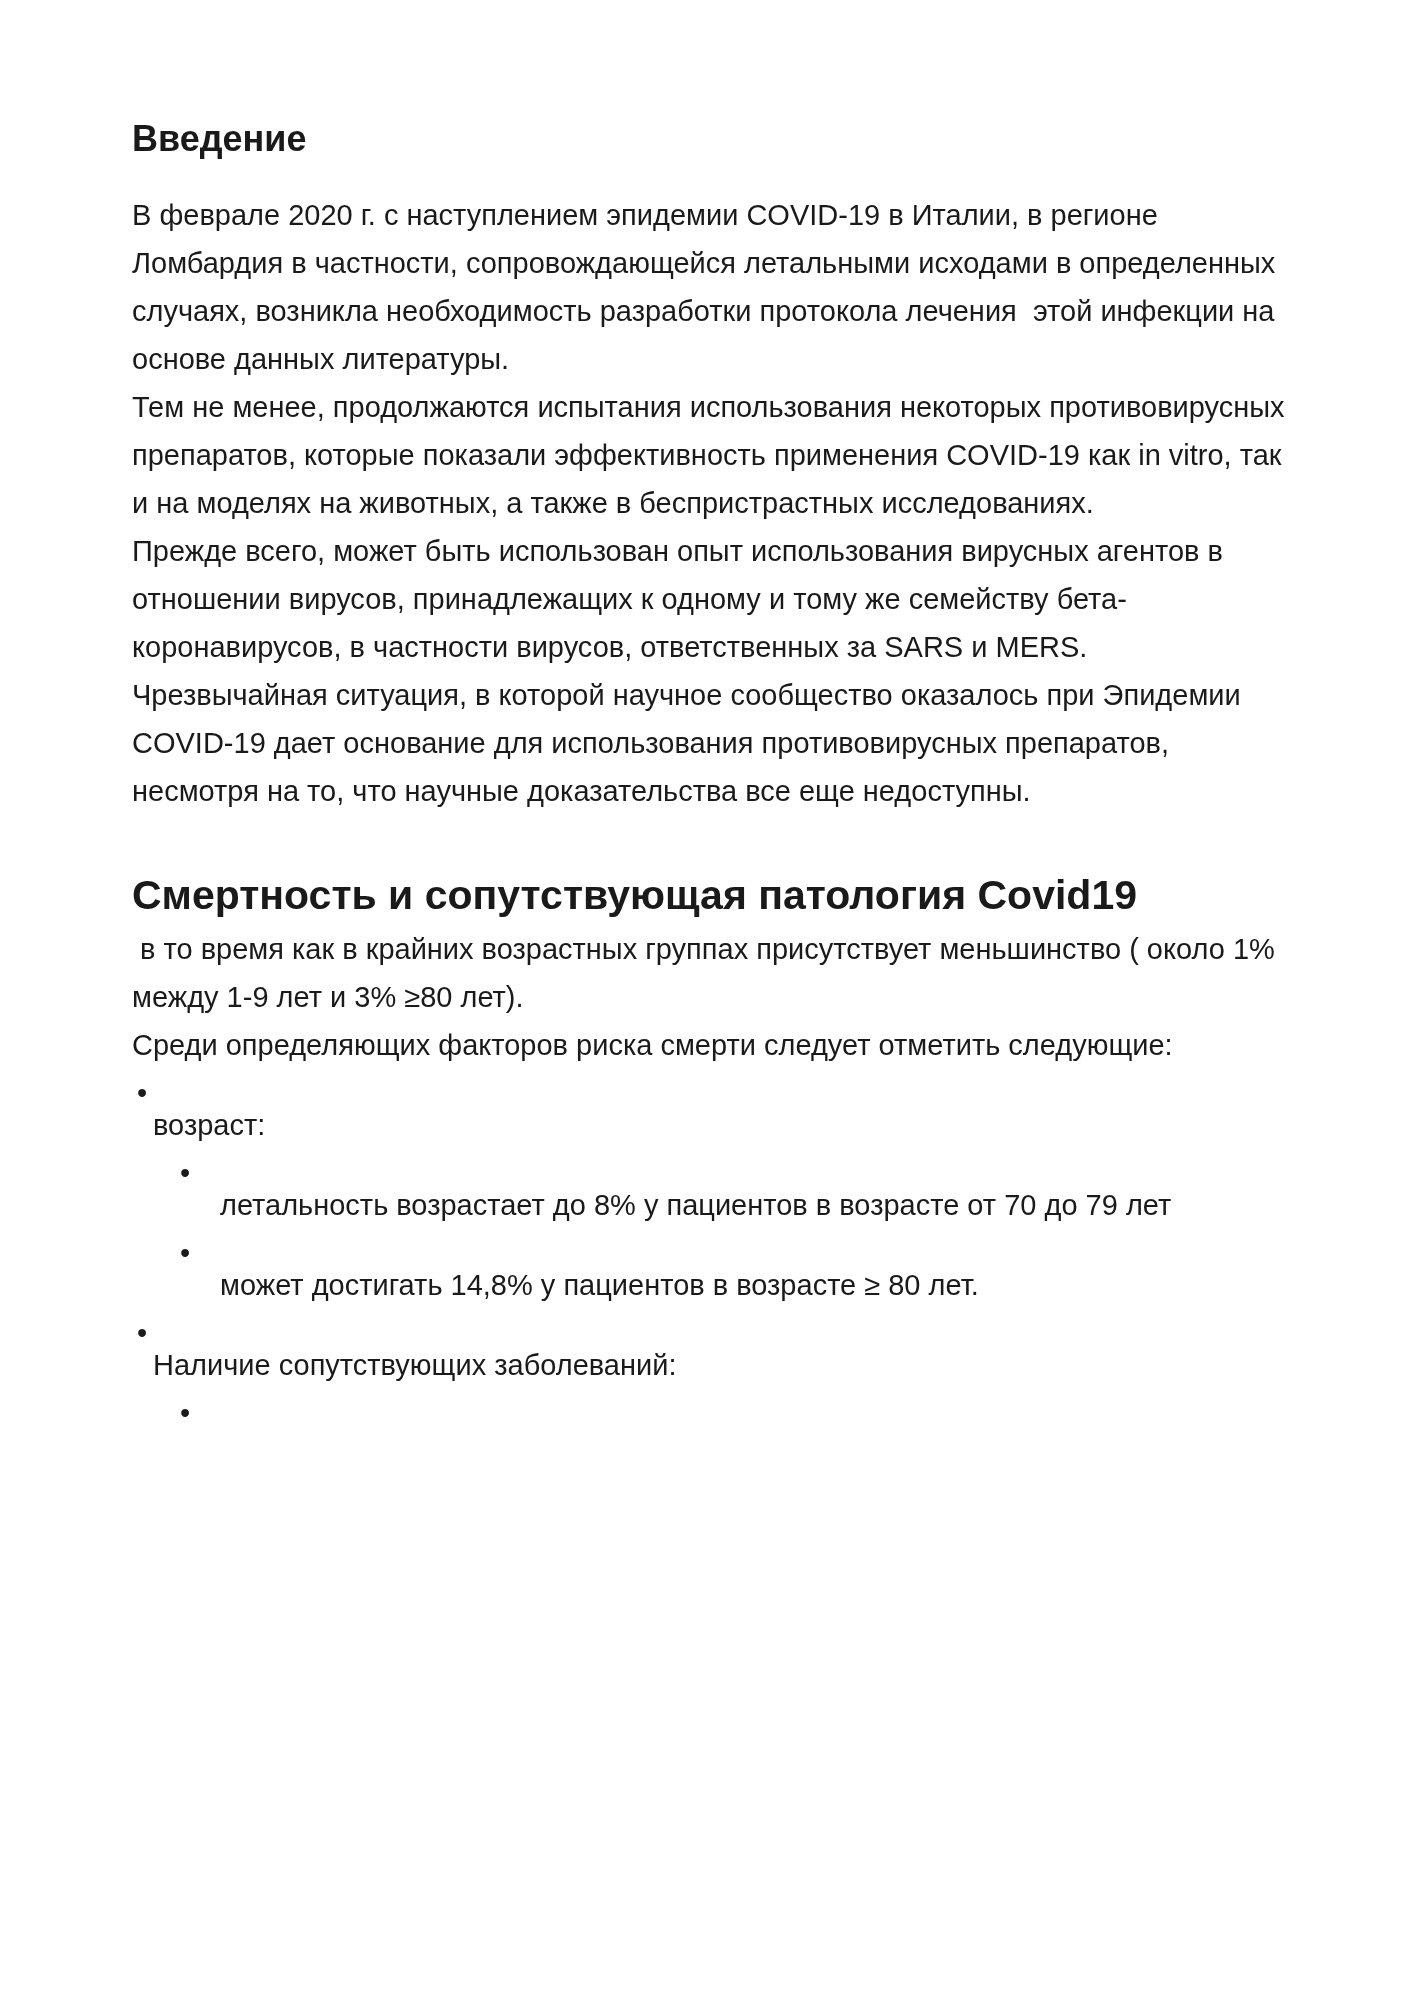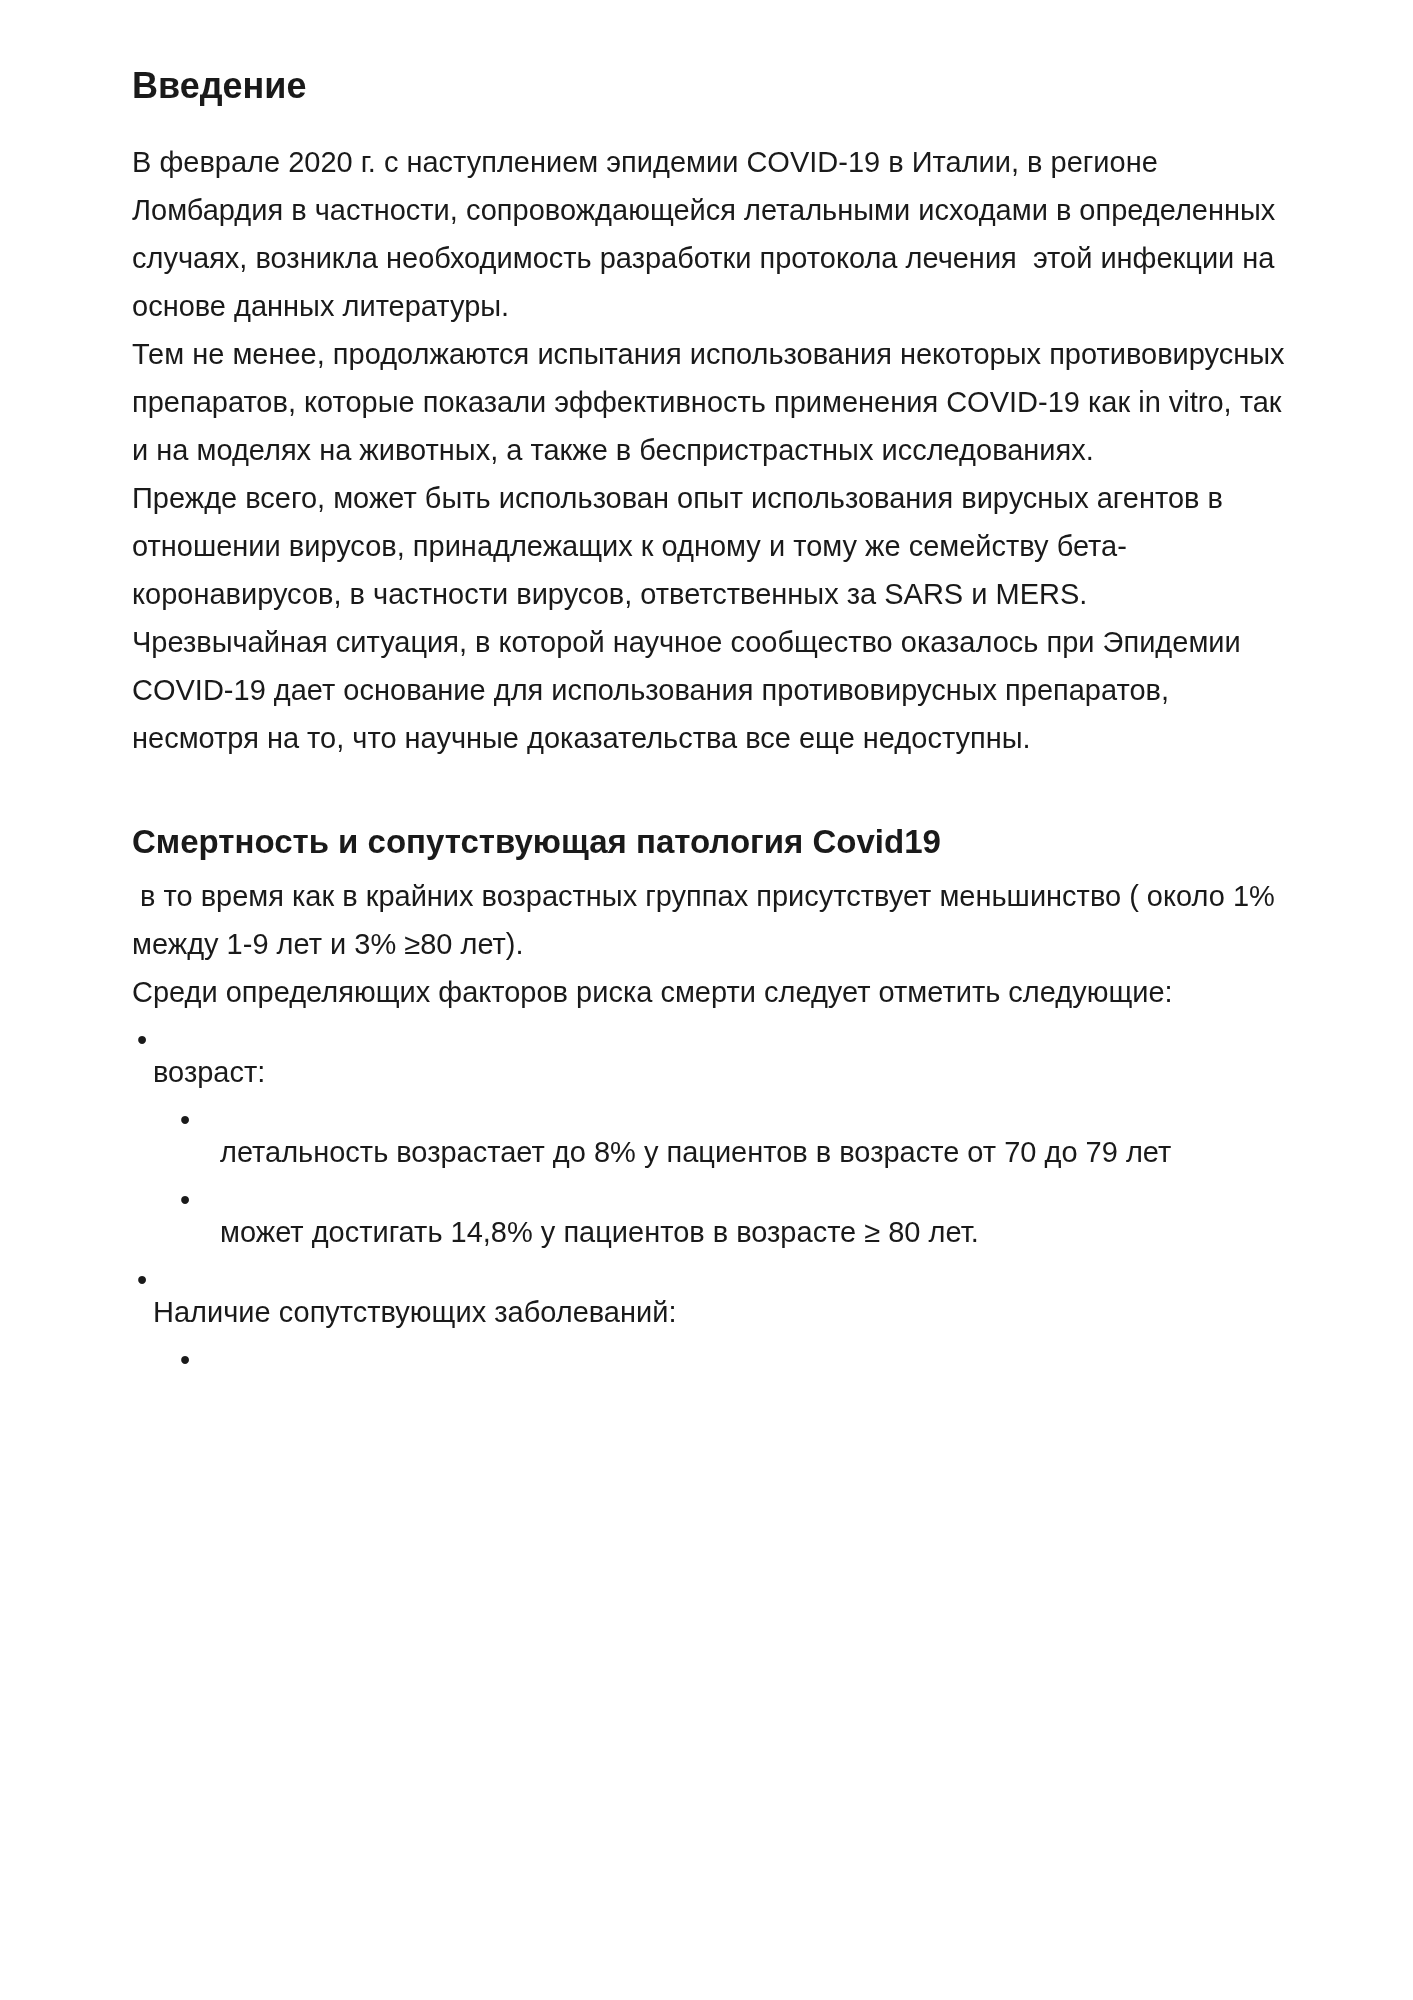--- a/index.html
+++ b/index.html
@@ -6,35 +6,35 @@
     margin: 0;
     padding: 0;
     background: #ffffff;
   }
   .page {
     position: relative;
     width: 1413px;
     height: 2000px;
     background: #ffffff;
     box-sizing: border-box;
-    padding: 64px 50px 0 132px;
+    padding: 117px 50px 0 132px;
     font-family: "Liberation Sans", sans-serif;
     font-size: 29px;
     line-height: 48px;
     color: #1a1a1a;
     overflow: hidden;
   }
   h1.doc-h1 {
     font-size: 36px;
     line-height: 44px;
     font-weight: bold;
     margin: 0 0 30px 0;
   }
   h2.doc-h2 {
-    font-size: 33px;
+    font-size: 41px;
     line-height: 44px;
     font-weight: bold;
     margin: 58px 0 8px 0;
   }
   p.body {
     margin: 0;
     white-space: pre-wrap;
     max-width: 1231px;
   }
   .bold { font-weight: normal; }

